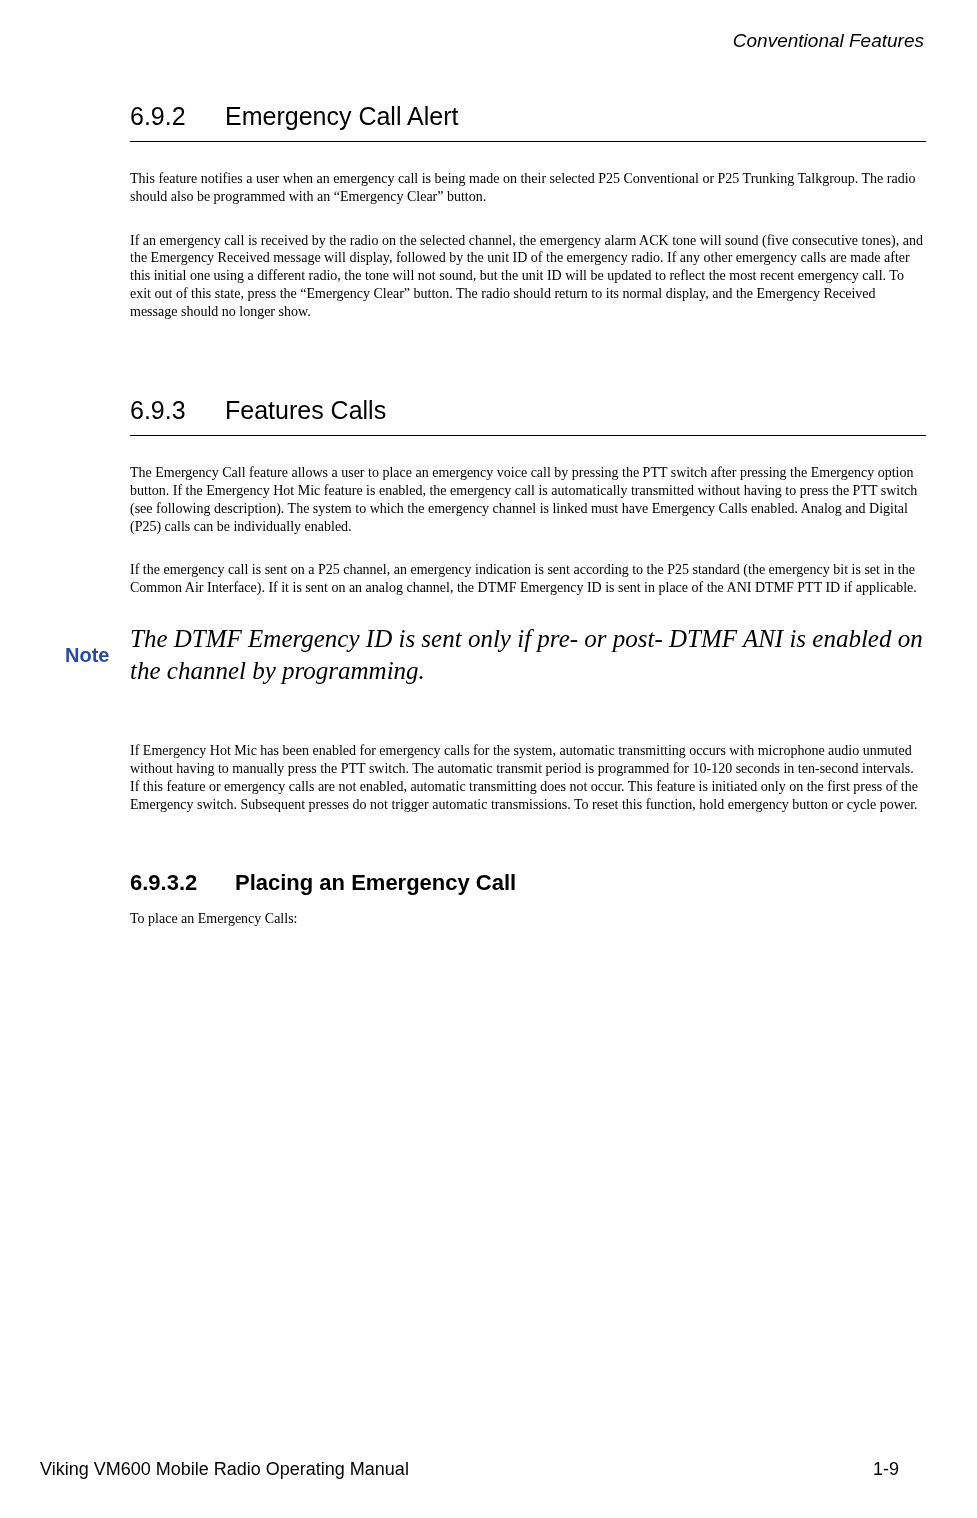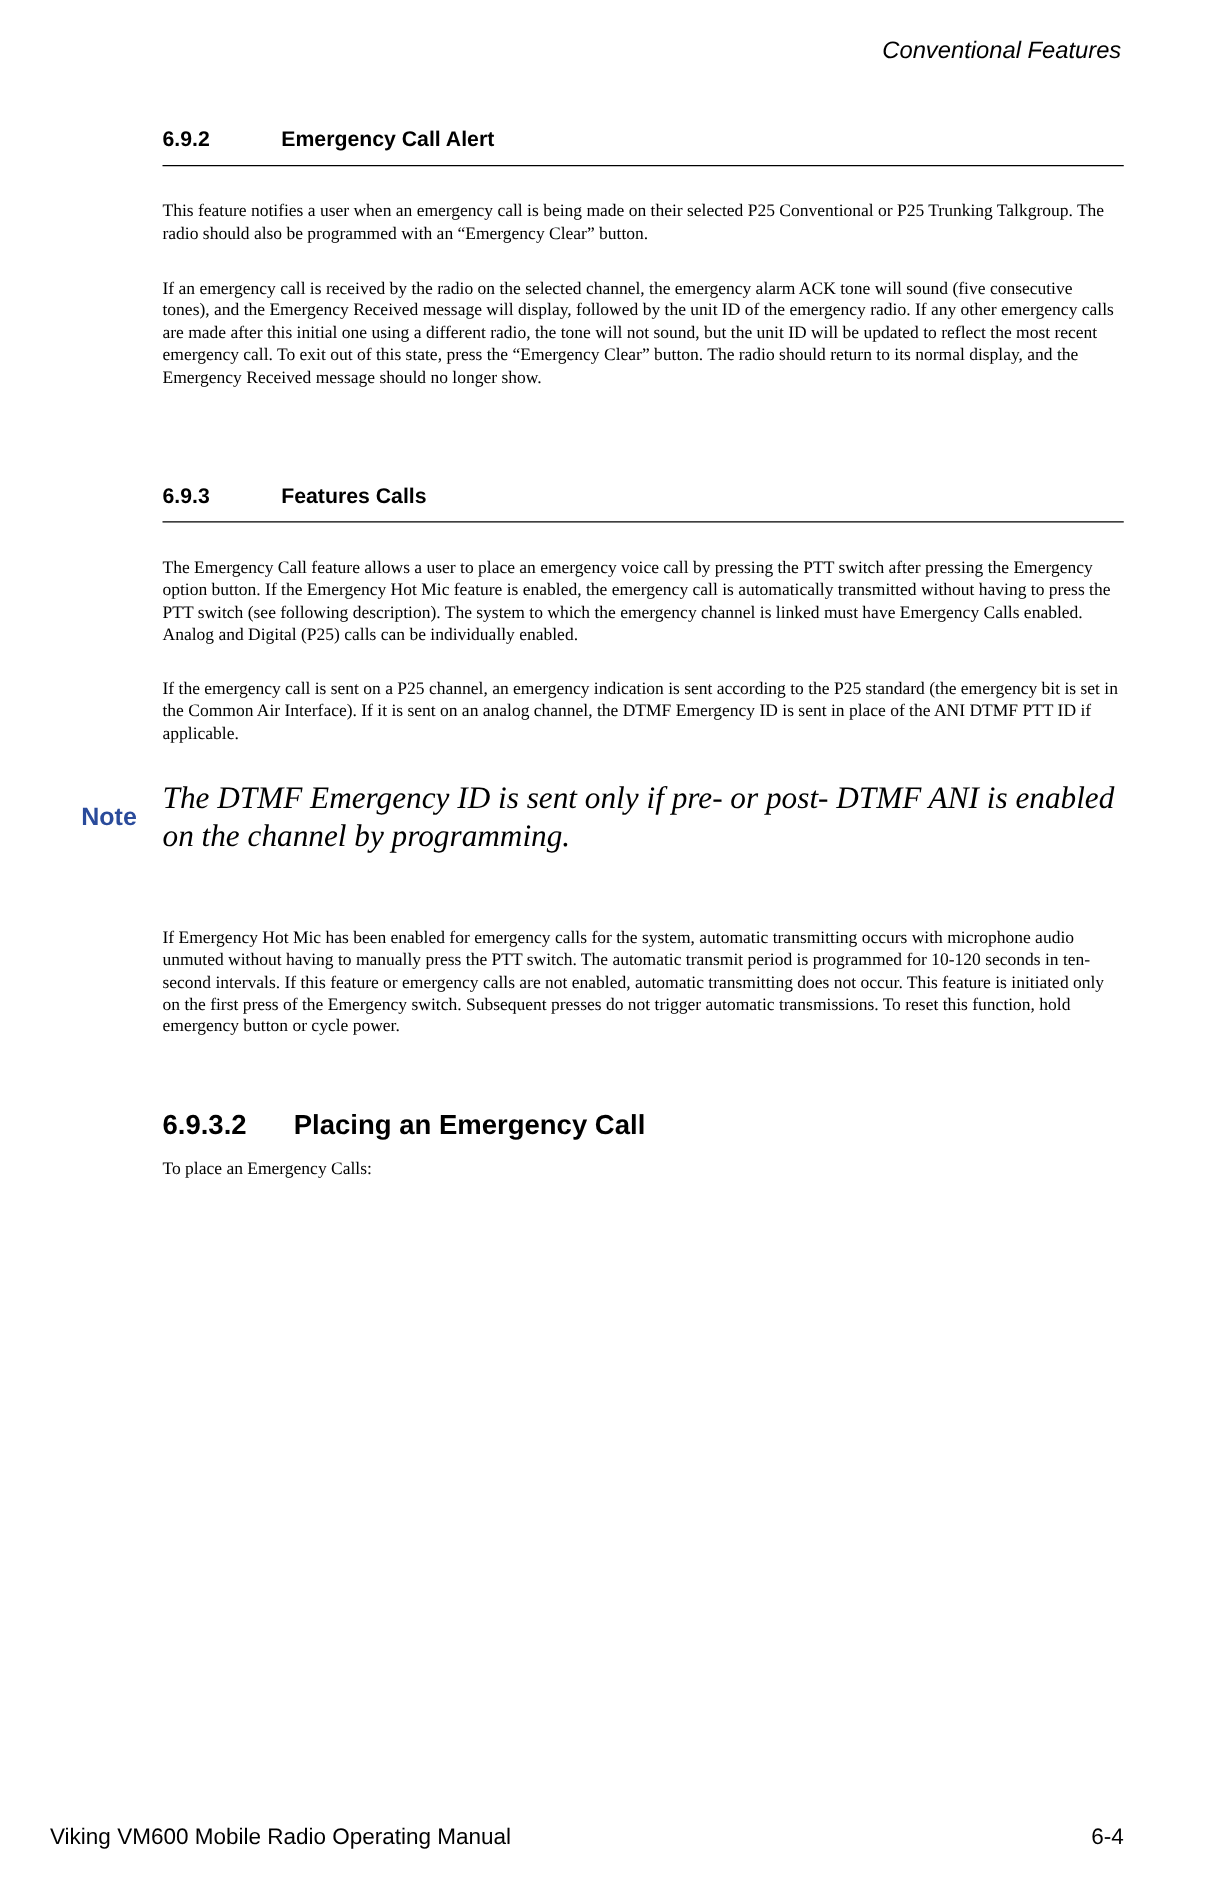--- a/index.html
+++ b/index.html
@@ -7,34 +7,34 @@
   body {
     background: #fff;
     font-family: "Times New Roman", Times, serif;
     color: #000;
     position: relative;
   }
   .page {
     position: relative;
     width: 977px;
     height: 1518px;
-    padding: 30px 78px 0 130px;
+    padding: 30px 51px 0 130px;
   }
   .header-right {
     text-align: right;
     font-style: italic;
     font-family: Arial, Helvetica, sans-serif;
     font-size: 19px;
     margin-bottom: 50px;
     padding-right: 2px;
   }
   .section-heading {
     font-family: Arial, Helvetica, sans-serif;
-    font-weight: bold;
-    font-size: 17px;
+    font-weight: normal;
+    font-size: 25px;
     margin-bottom: 10px;
   }
   .section-heading .num { display: inline-block; width: 95px; }
   .hr {
     border: none;
     border-top: 1.5px solid #000;
     margin-bottom: 28px;
   }
   .body-para {
     font-size: 14px;
@@ -117,16 +117,16 @@
 
   <div class="gap-med"></div>
 
   <div class="subhead">
     <span class="num">6.9.3.2</span><span>Placing an Emergency Call</span>
   </div>
   <p class="body-para">To place an Emergency Calls:</p>
 
   <div class="footer">
     <span>Viking VM600 Mobile Radio Operating Manual</span>
-    <span>6-4</span>
+    <span>1-9</span>
   </div>
 
 </div>
 
 </body></html>

